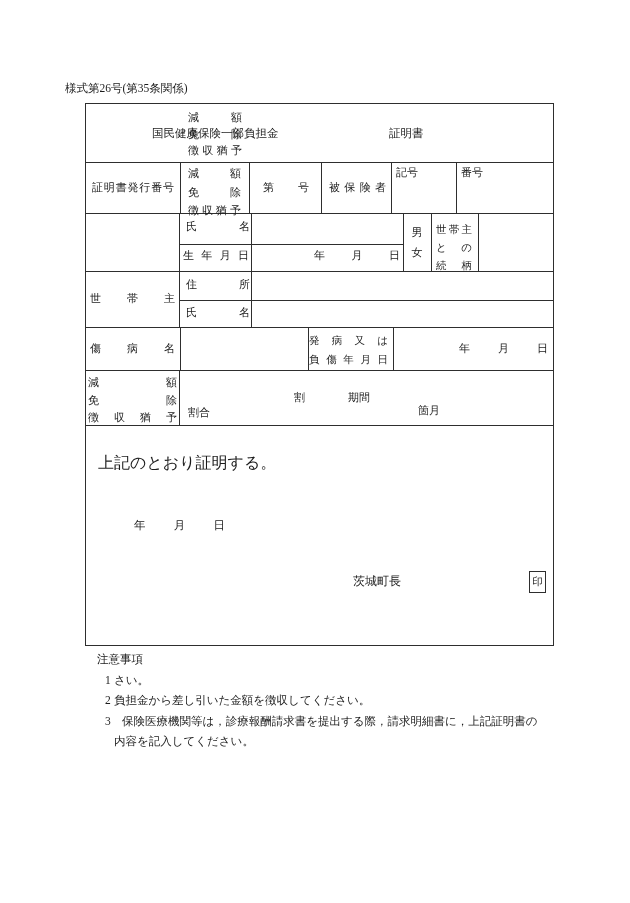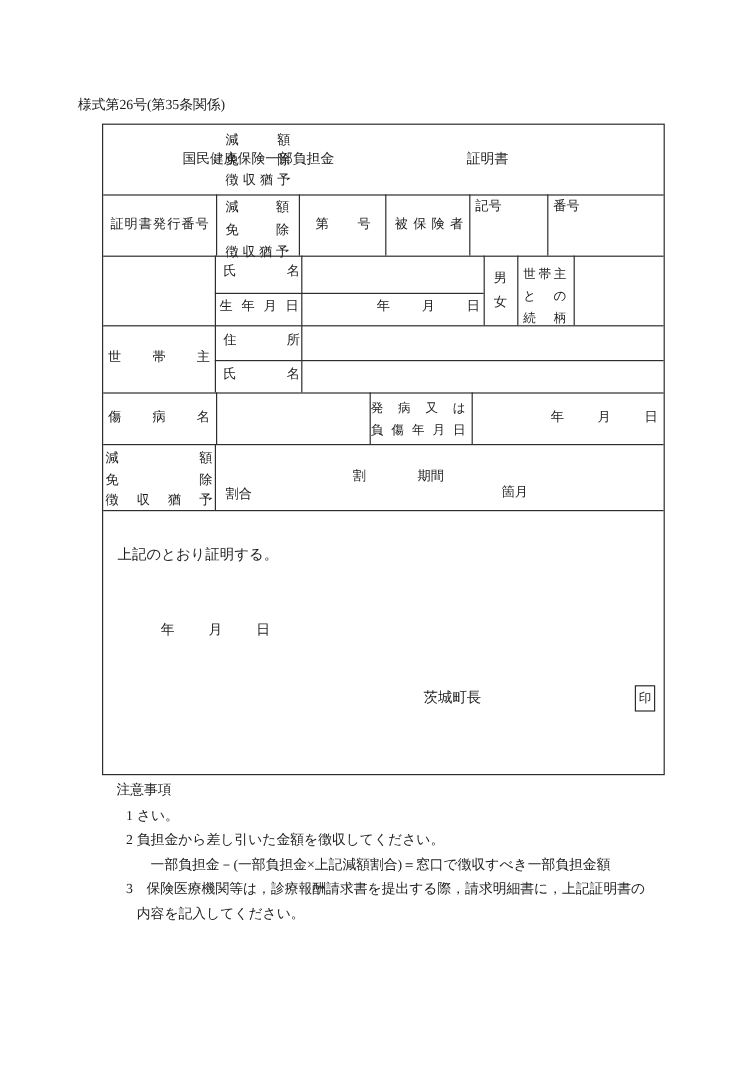--- a/index.html
+++ b/index.html
@@ -121,34 +121,33 @@
     <div class="abs stack3 r5-stack" style="left:2px;top:270px;width:89px;">
       <div class="jl">減額</div>
       <div class="jl">免除</div>
       <div class="jl">徴収猶予</div>
     </div>
     <div class="abs t" style="left:102px;top:275px;margin-top:27px;">割合</div>
     <div class="abs t" style="left:208px;top:287px;">割</div>
     <div class="abs t" style="left:262px;top:287px;">期間</div>
     <div class="abs t" style="left:332px;top:300px;text-align:right;">箇月</div>
 
-    <div class="abs t" style="left:12px;top:352px;font-size:12px;">上記のとおり証明する。</div>
+    <div class="abs t" style="left:12px;top:352px;font-size:16px;">上記のとおり証明する。</div>
     <div class="abs t jl" style="left:48px;top:415px;width:91px;font-size:11.5px;">年月日</div>
     <div class="abs t" style="left:267px;top:471px;font-size:12px;">茨城町長</div>
     <div class="abs seal-box" style="left:443px;top:467px;width:15px;height:20px;">
       <span>印</span>
     </div>
   </div>
 
   <div class="notes">
     <div>注意事項</div>
     <div id="notes-lines">
         <div class="note-line note-first"><span class="note-num">1</span></div>
         <div class="note-line">さい。</div>
         <div class="note-line note-first"><span class="note-num">2</span></div>
         <div class="note-line">負担金から差し引いた金額を徴収してください。</div>
-        <div class="note-line">　一部負担金－(一部負担金×上記減額割合)＝窓口で徴収すべき一部負担金額</div>
         <div class="note-line note-first"><span class="note-num">3</span><span>保険医療機関等は，診療報酬請求書を提出する際，請求明細書に，上記証明書の</span></div>
         <div class="note-line">内容を記入してください。</div>
       </div>
   </div>
 
 </div>
 
 </body></html>

